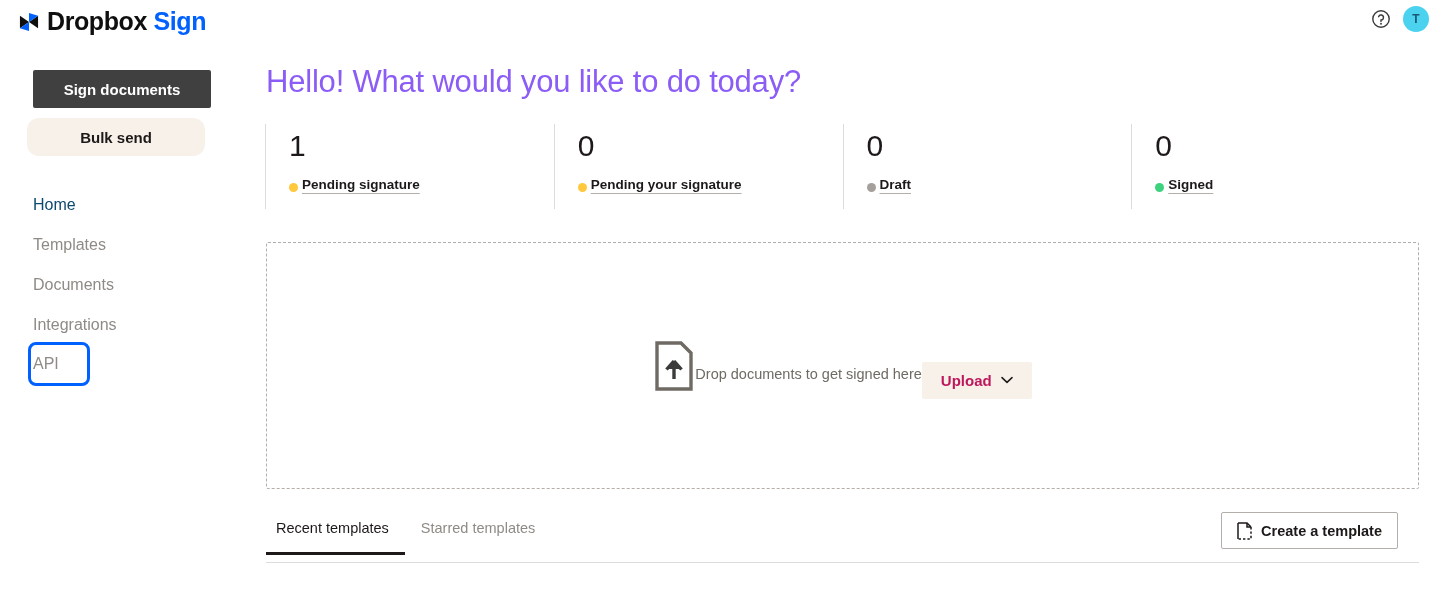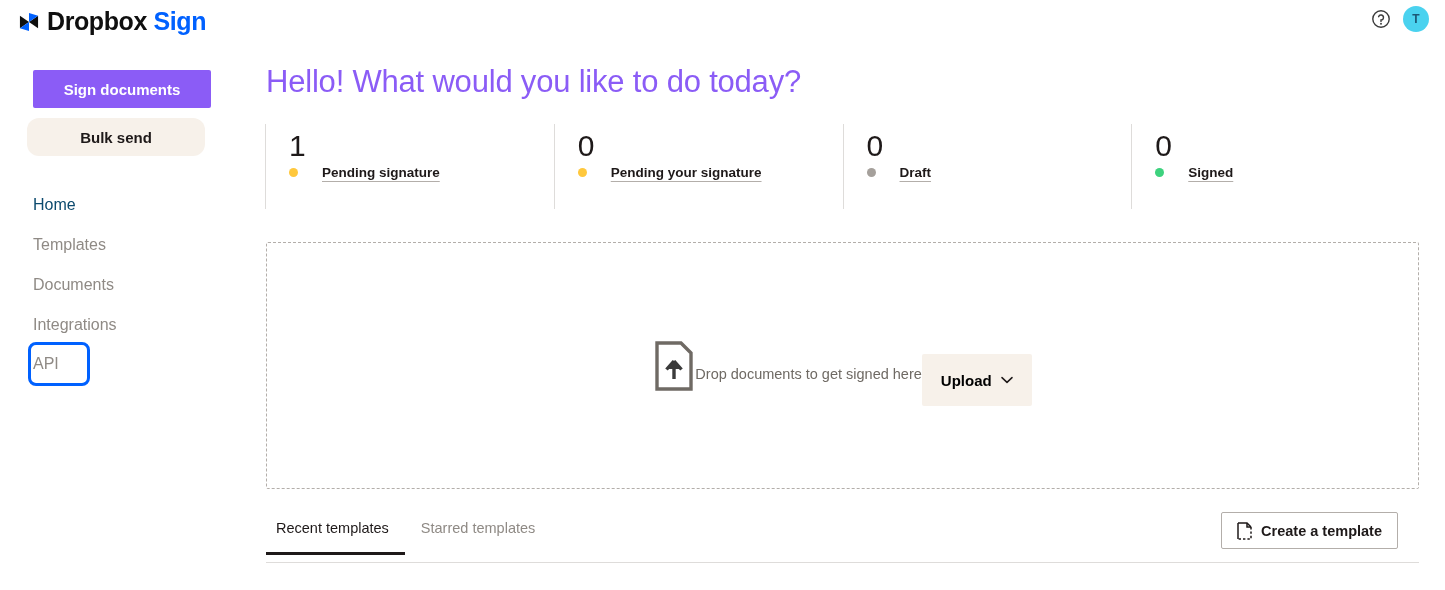--- a/index.html
+++ b/index.html
@@ -42,21 +42,21 @@
   }
 
   
   .sidebar {
     position: absolute; left: 0; top: 42px; width: 265px; height: 548px;
     background: #fff;
   }
   .btn-primary {
     position: absolute; left: 33px; top: 28px;
     width: 178px; height: 38px;
-    background: #8b5cf6; color: #fff;
+    background: #404040; color: #fff;
     border: none; border-radius: 2px;
     font-family: "Liberation Sans", sans-serif;
     font-size: 15px; font-weight: bold;
     cursor: pointer;
   }
   .btn-secondary {
     position: absolute; left: 27px; top: 76px;
     width: 178px; height: 38px;
     background: #f7f1ea; color: #1e1919;
     border: none; border-radius: 12px;
@@ -104,22 +104,22 @@
     padding-left: 23px;
     border-left: 1px solid #dedcda;
     position: relative;
   }
   .stat:first-child { padding-left: 23px; }
   .stat-value {
     font-size: 30px; font-weight: normal; color: #1e1919;
     line-height: 1; margin-top: 7px; display: block;
   }
   .stat-label-row {
-    display: flex; align-items: center; gap: 24px;
-    margin-top: 4px;
+    display: flex; align-items: flex-end; gap: 4px;
+    margin-top: 16px;
   }
   .stat-dot { width: 9px; height: 9px; border-radius: 50%; flex: none; }
   .stat-label {
     font-size: 13.5px; font-weight: bold; color: #1e1919;
     text-decoration: underline;
     text-decoration-color: #b3aeaa;
     text-underline-offset: 4px;
     cursor: pointer;
   }
 
@@ -132,23 +132,23 @@
     display: flex; flex-direction: row;
     align-items: center; justify-content: center;
   }
   .dz-icon { width: 42px; height: 50px; display: block; }
   .dz-text {
     margin-top: 16px;
     font-size: 14.5px; color: #6f6a64;
   }
   .upload-btn {
     margin-top: 29px;
-    background: #f7f1ea; color: #000000;
+    background: #f7f1ea; color: #be185d;
     border: none; border-radius: 2px;
-    height: 52px; padding: 0 19px;
+    height: 37px; padding: 0 19px;
     font-family: "Liberation Sans", sans-serif;
     font-size: 15px; font-weight: bold;
     display: flex; align-items: center; gap: 9px;
     cursor: pointer;
   }
   .chev { width: 12px; height: 8px; display: block; }
 
   
   .tabs-wrap {
     position: absolute; left: 1px; top: 478px;

